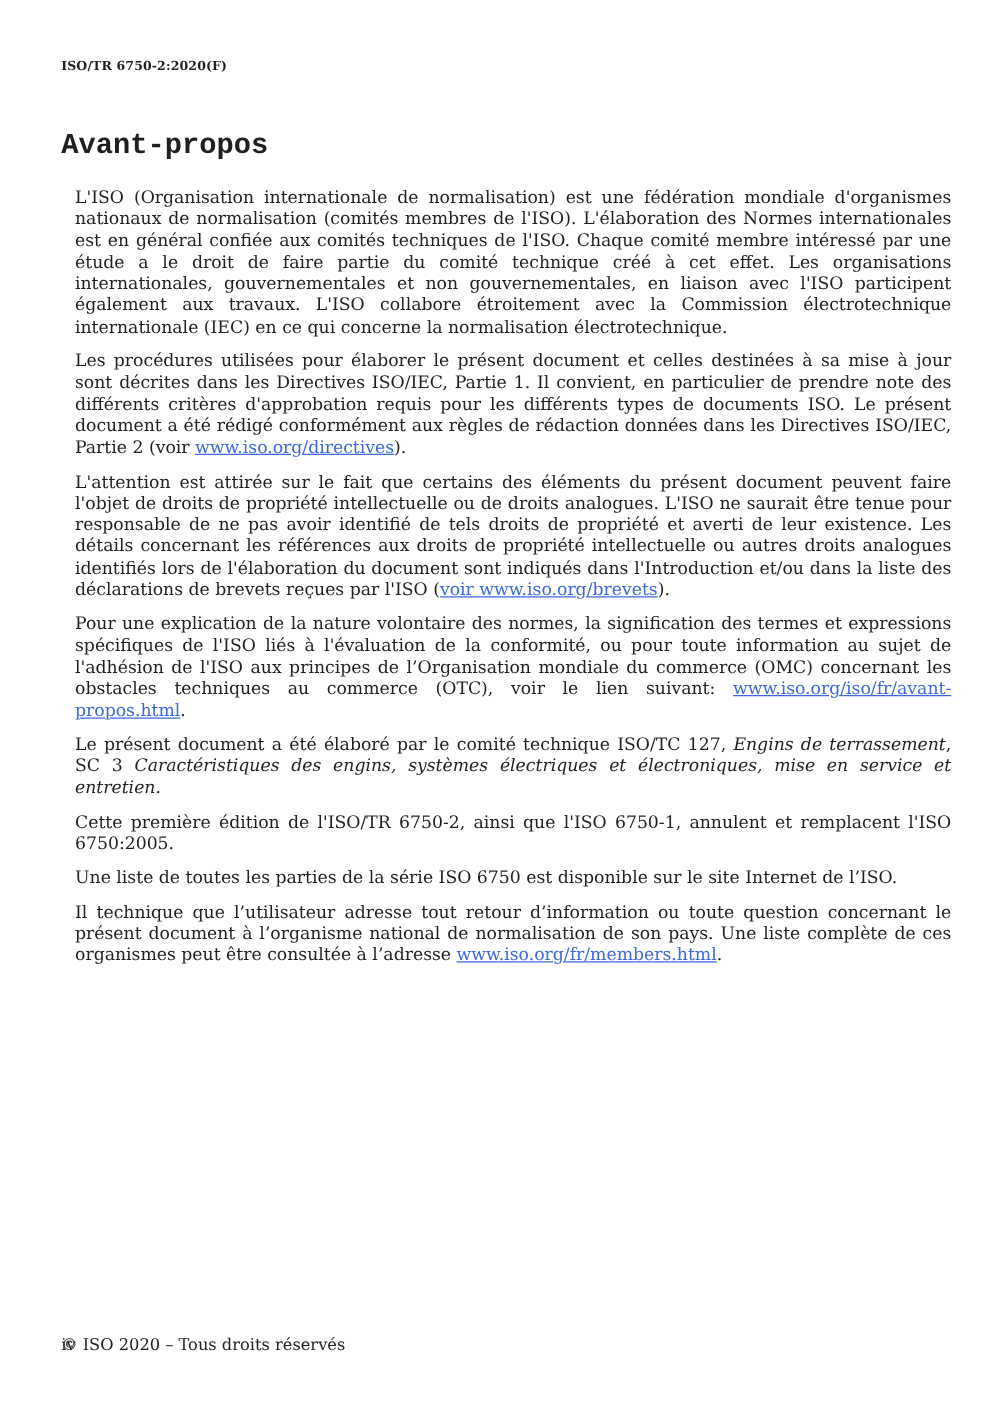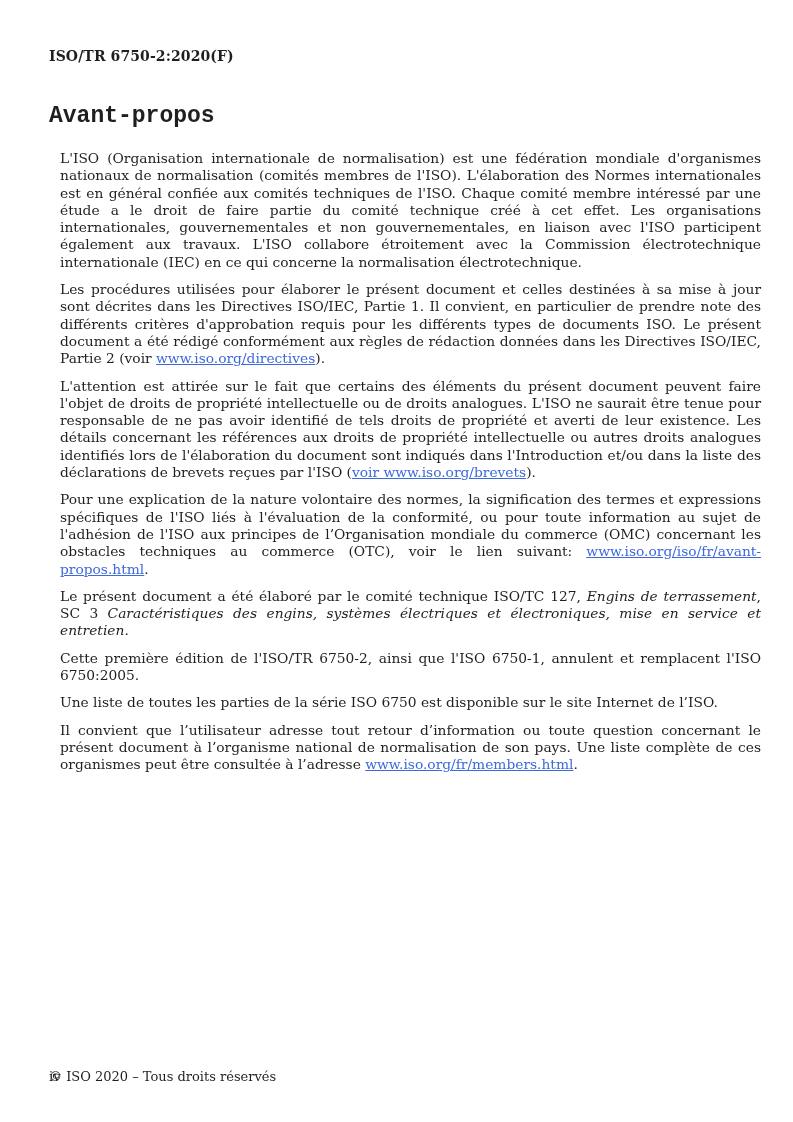--- a/index.html
+++ b/index.html
@@ -13,21 +13,21 @@
     height: 1122px;
     background: #ffffff;
     font-family: "DejaVu Serif", serif;
     color: var(--text-color, #211e1e);
     overflow: hidden;
   }
   .doc-ref {
     position: absolute;
     top: 48px;
     left: 49px;
-    font-size: 14px;
+    font-size: 10px;
     font-weight: bold;
     letter-spacing: 0.1px;
     text-align: center;
   }
   .page-title {
     position: absolute;
     top: 103px;
     left: 49px;
     margin: 0;
     font-size: 23px;
@@ -79,20 +79,20 @@
   <h1 class="page-title">Avant-propos</h1>
 
   <main class="content" id="content">
       <p class="para"><span>L'ISO (Organisation internationale de normalisation) est une fédération mondiale d'organismes nationaux de normalisation (comités membres de l'ISO). L'élaboration des Normes internationales est en général confiée aux comités techniques de l'ISO. Chaque comité membre intéressé par une étude a le droit de faire partie du comité technique créé à cet effet. Les organisations internationales, gouvernementales et non gouvernementales, en liaison avec l'ISO participent également aux travaux. L'ISO collabore étroitement avec la Commission électrotechnique internationale (IEC) en ce qui concerne la normalisation électrotechnique.</span></p>
       <p class="para"><span>Les procédures utilisées pour élaborer le présent document et celles destinées à sa mise à jour sont décrites dans les Directives ISO/IEC, Partie 1. Il convient, en particulier de prendre note des différents critères d'approbation requis pour les différents types de documents ISO. Le présent document a été rédigé conformément aux règles de rédaction données dans les Directives ISO/IEC, Partie 2 (voir </span><a class="link" href="#">www.iso.org/directives</a><span>).</span></p>
       <p class="para"><span>L'attention est attirée sur le fait que certains des éléments du présent document peuvent faire l'objet de droits de propriété intellectuelle ou de droits analogues. L'ISO ne saurait être tenue pour responsable de ne pas avoir identifié de tels droits de propriété et averti de leur existence. Les détails concernant les références aux droits de propriété intellectuelle ou autres droits analogues identifiés lors de l'élaboration du document sont indiqués dans l'Introduction et/ou dans la liste des déclarations de brevets reçues par l'ISO (</span><a class="link" href="#">voir www.iso.org/brevets</a><span>).</span></p>
       <p class="para"><span>Pour une explication de la nature volontaire des normes, la signification des termes et expressions spécifiques de l'ISO liés à l'évaluation de la conformité, ou pour toute information au sujet de l'adhésion de l'ISO aux principes de l’Organisation mondiale du commerce (OMC) concernant les obstacles techniques au commerce (OTC), voir le lien suivant: </span><a class="link" href="#">www.iso.org/iso/fr/avant-propos.html</a><span>.</span></p>
       <p class="para"><span>Le présent document a été élaboré par le comité technique ISO/TC 127, </span><em>Engins de terrassement</em><span>, SC 3 </span><em>Caractéristiques des engins, systèmes électriques et électroniques, mise en service et entretien</em><span>.</span></p>
       <p class="para"><span>Cette première édition de l'ISO/TR 6750-2, ainsi que l'ISO 6750-1, annulent et remplacent l'ISO 6750:2005.</span></p>
       <p class="para"><span>Une liste de toutes les parties de la série ISO 6750 est disponible sur le site Internet de l’ISO.</span></p>
-      <p class="para"><span>Il convient que l’utilisateur adresse tout retour d’information ou toute question concernant le présent document à l’organisme national de normalisation de son pays. Une liste complète de ces organismes peut être consultée à l’adresse </span><a class="link" href="#">www.iso.org/fr/members.html</a><span>.</span></p>
+      <p class="para"><span>Il technique que l’utilisateur adresse tout retour d’information ou toute question concernant le présent document à l’organisme national de normalisation de son pays. Une liste complète de ces organismes peut être consultée à l’adresse </span><a class="link" href="#">www.iso.org/fr/members.html</a><span>.</span></p>
     </main>
 
   <div class="footer-left">iv</div>
 
   <div class="footer-right">© ISO 2020 – Tous droits réservés</div>
 
 </div>
 
 </body></html>

